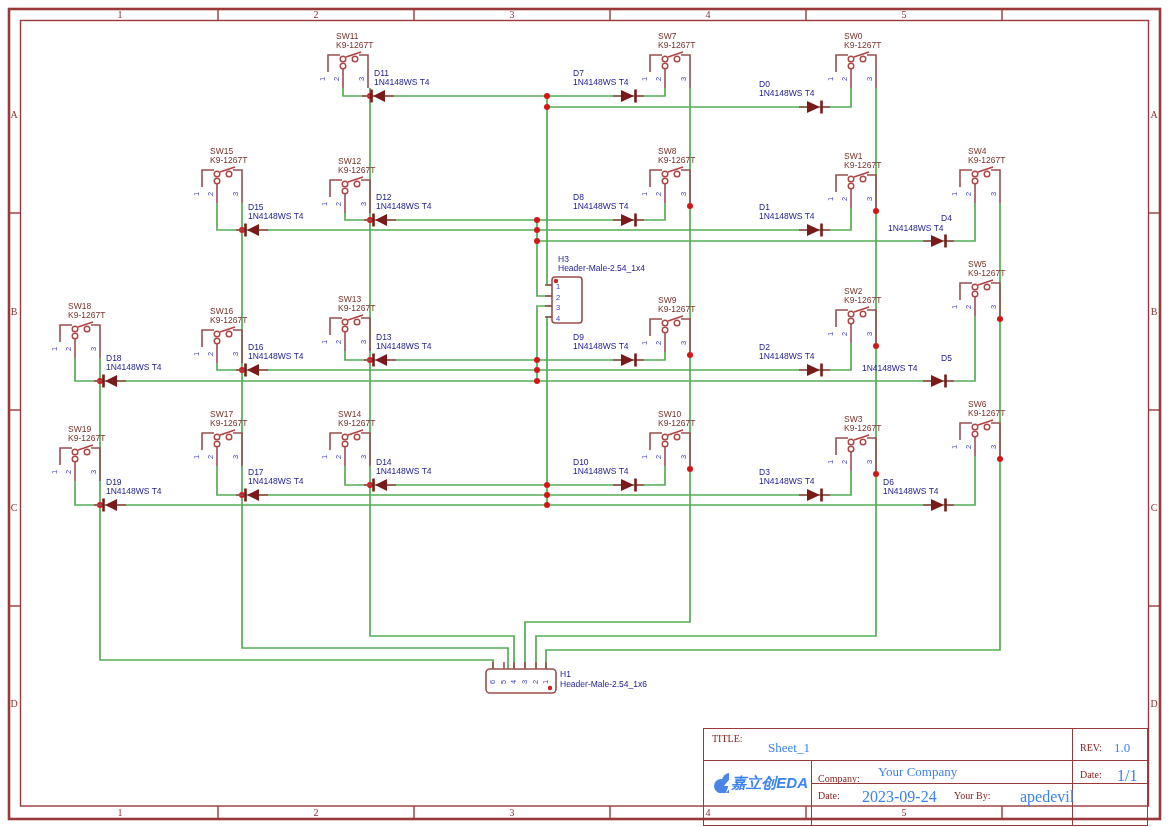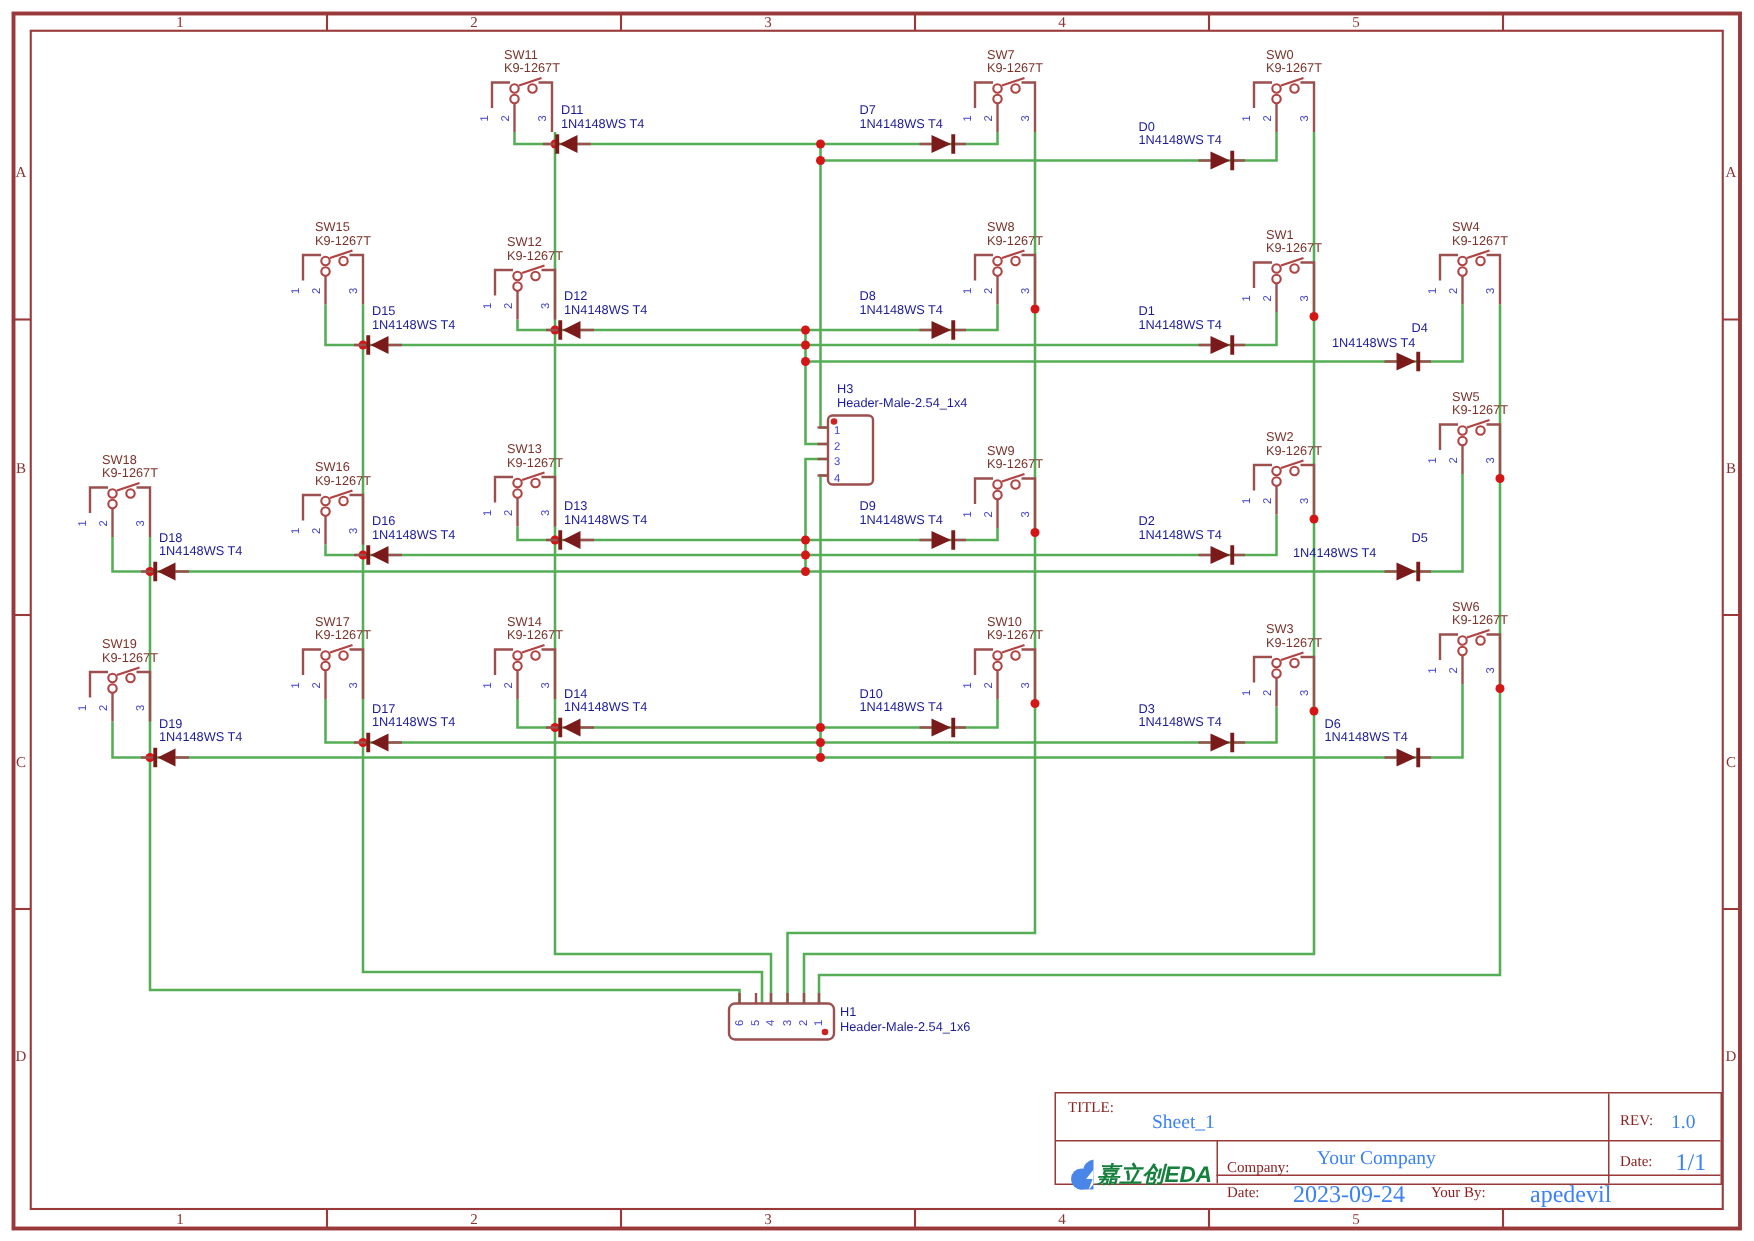--- a/index.html
+++ b/index.html
@@ -1,30 +1,30 @@
 <!DOCTYPE html>
 <html><head>
 <meta charset="utf-8">
 <style>
   html,body{margin:0;padding:0;background:#fff;}
   #page{position:relative;width:1169px;height:827px;background:#ffffff;overflow:hidden;
         font-family:"Liberation Sans",sans-serif;}
   #schsvg{position:absolute;left:0;top:0;}
   
-  #tb{position:absolute;left:703px;top:728px;width:445px;height:62px;
+  #tb{position:absolute;left:703px;top:728px;width:445px;height:98px;
       border:1.6px solid #993939;box-sizing:border-box;font-family:"Liberation Serif",serif;}
   #tb .hline1{position:absolute;left:0;right:0;top:31px;height:0;border-top:1.4px solid #993939;}
   #tb .hline2{position:absolute;left:107px;right:0;top:54px;height:0;border-top:1.4px solid #993939;}
   #tb .vline1{position:absolute;top:0;bottom:0;left:368px;width:0;border-left:1.4px solid #993939;}
   #tb .vline2{position:absolute;top:31px;bottom:0;left:107px;width:0;border-left:1.4px solid #993939;}
   #tb .lab{position:absolute;color:#8b2121;font-size:10px;white-space:nowrap;}
   #tb .val{position:absolute;color:#3b82f6;font-size:13px;white-space:nowrap;}
   #tb .val.sm{font-size:16px;}
   #logo{position:absolute;left:6px;top:38px;width:98px;height:32px;display:flex;align-items:center;}
-  #logo .lt{color:#15803d;font-size:15px;font-weight:bold;font-style:italic;letter-spacing:0;
+  #logo .lt{color:#3b82f6;font-size:15px;font-weight:bold;font-style:italic;letter-spacing:0;
             font-family:"Liberation Sans",sans-serif;margin-left:2px;white-space:nowrap;}
 </style>
 </head>
 <body>
 
 <div id="page">
   <svg id="schsvg" width="1169" height="827">
       <g>
         <rect x="9" y="9" width="1151" height="810" fill="none" stroke="#993939" stroke-width="2.6"></rect>
         <rect x="20.5" y="20.5" width="1128" height="785.5" fill="none" stroke="#993939" stroke-width="1.4"></rect>

